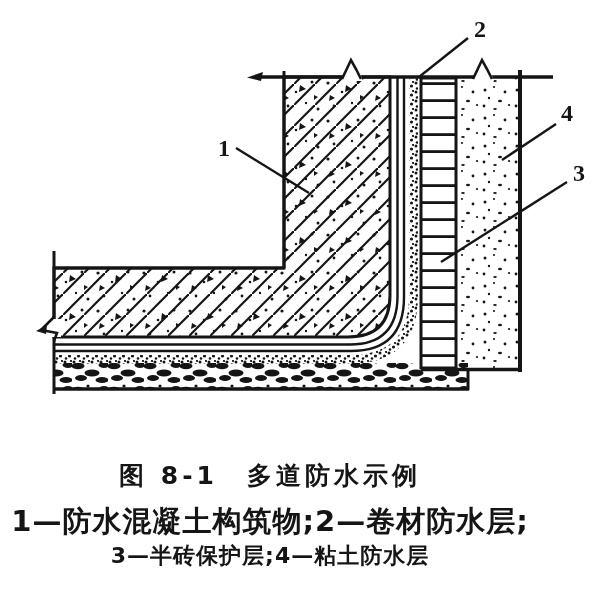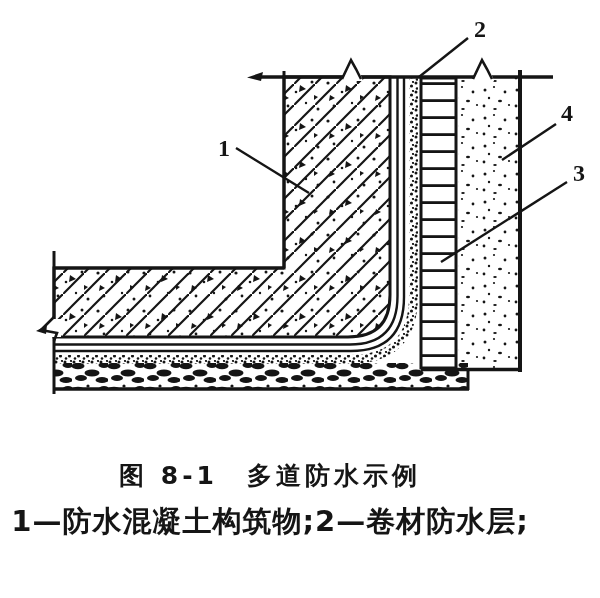--- a/index.html
+++ b/index.html
@@ -125,14 +125,15 @@
       <line x1="556" y1="124" x2="502" y2="160" stroke="#151515" stroke-width="2.4"></line>
       <text x="567" y="121" text-anchor="middle">4</text>
 
       <line x1="567" y1="182" x2="441" y2="262" stroke="#151515" stroke-width="2.4"></line>
       <text x="579" y="181" text-anchor="middle">3</text>
     </g>
   </svg>
 
   <div id="cap-title" class="cap">图 8-1　多道防水示例</div>
   <div id="cap-line1" class="cap">1—防水混凝土构筑物;2—卷材防水层;</div>
+  <div id="cap-line2" class="cap">3—半砖保护层;4—粘土防水层</div>
 
 </div>
 
 </body></html>

